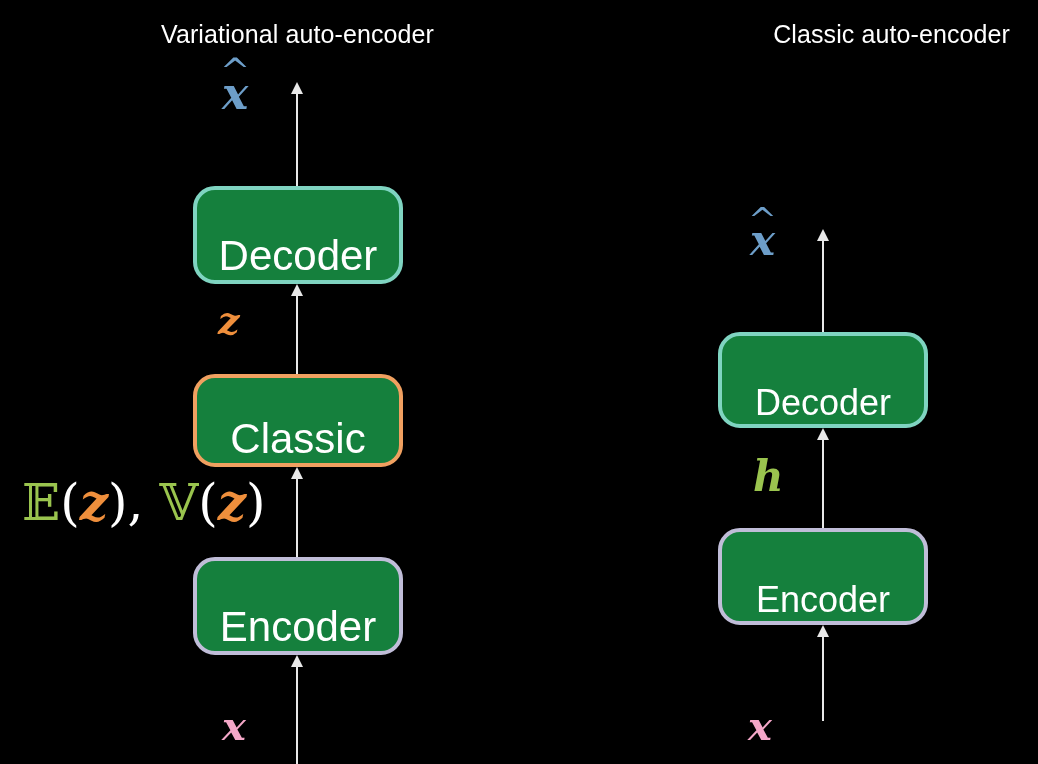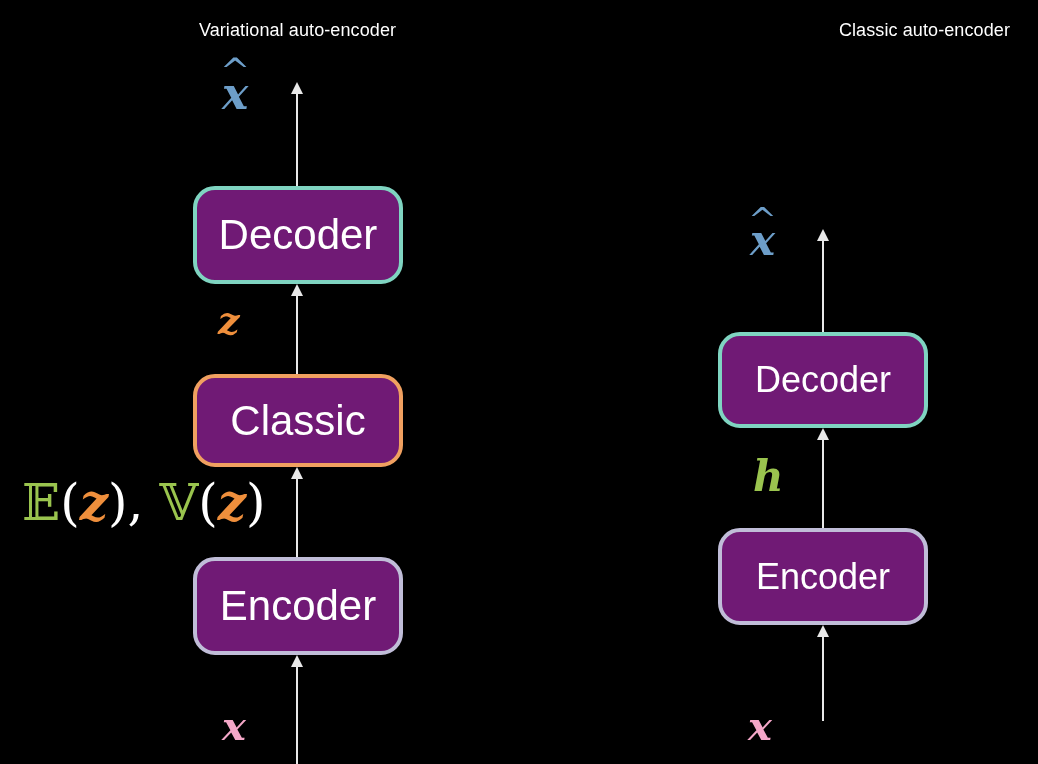--- a/index.html
+++ b/index.html
@@ -16,37 +16,37 @@
     height: 764px;
     background: #000000;
     overflow: hidden;
   }
 
   
   .panel-title {
     position: absolute;
     color: #ffffff;
     font-family: "Liberation Sans", sans-serif;
-    font-size: 18px;
+    font-size: 25px;
     font-weight: 400;
     letter-spacing: 0.1px;
     white-space: nowrap;
     text-align: center;
   }
 
   
   .node-box {
     position: absolute;
     box-sizing: border-box;
     border-style: solid;
     border-width: 4px;
     border-radius: 22px;
-    background: #701a75;
+    background: #15803d;
     display: flex;
-    align-items: center;
+    align-items: flex-end;
     justify-content: center;
   }
   .node-label {
     color: #ffffff;
     font-family: "Liberation Sans", sans-serif;
     font-weight: 400;
     white-space: nowrap;
   }
   .node-box.large .node-label { font-size: 42px; }
   .node-box.small .node-label { font-size: 36px; }

